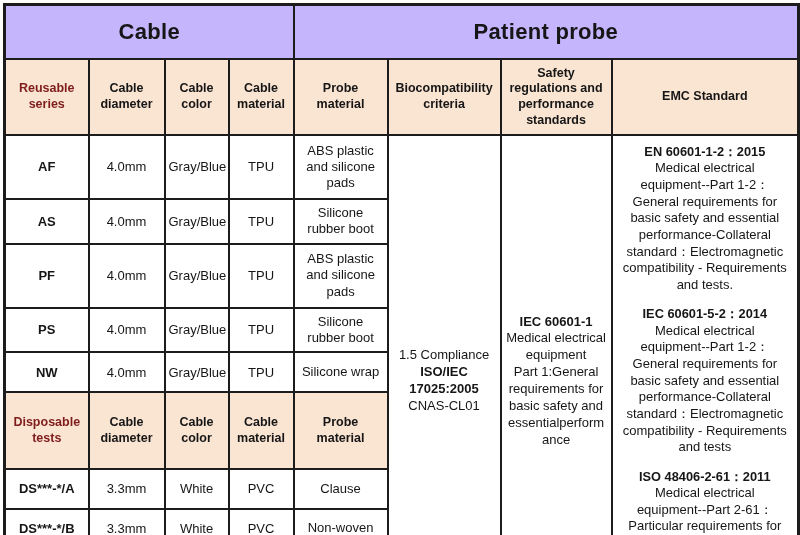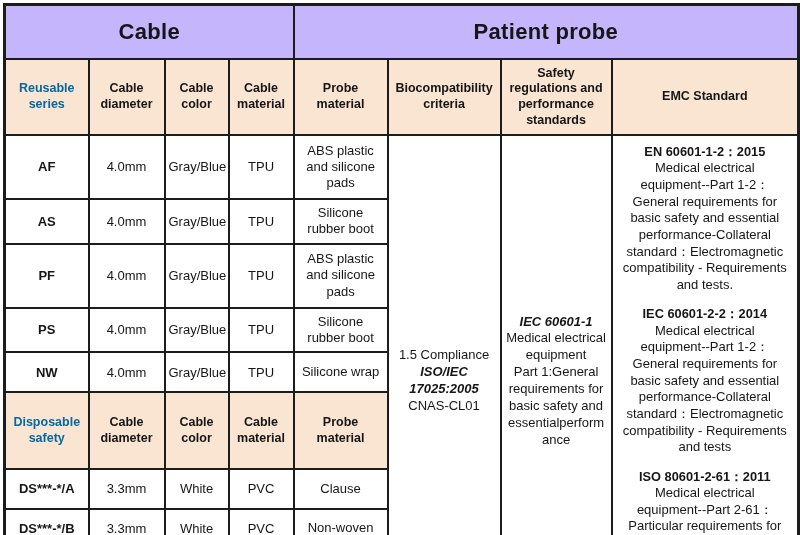--- a/index.html
+++ b/index.html
@@ -38,31 +38,31 @@
   }
   tr.subhead td, tr.subhead2 td {
     background: #fae4d2;
     font-weight: bold;
     font-size: 12.5px;
     line-height: 1.25;
     margin-top: 31px;
   }
   tr.subhead td { height: 60px; }
   tr.subhead2 td { height: 70px; }
-  .red { color: #0369a1; }
+  .red { color: #7f1d1d; }
   tr.datarow { height: 34px; }
   td.series { font-weight: bold; font-size: 13px; border-radius: 18px; }
   td.probe { font-size: 12px; line-height: 1.25; padding: 1px 2px; margin-left: 20px; }
   td.merged {
     background: #ffffff;
     font-size: 12.4px;
     line-height: 1.3;
     word-wrap: break-word;
   }
-  td.bio .b, td.safety .b { font-weight: bold; font-style: italic; }
+  td.bio .b, td.safety .b { font-weight: bold; }
   td.emc {
     text-align: left;
     vertical-align: top;
     padding: 1px 5px 1px 5px;
     font-size: 12.4px;
     line-height: 1.28;
   }
   .emc-block { margin: 6px; }
   .emc-block + .emc-block { margin-top: 13px; }
   .emc-title { font-weight: bold; font-size: 12.8px; }
@@ -119,25 +119,25 @@
         <div>Medical electrical equipment</div>
         <div>Part 1:General requirements for basic safety and essentialperformance</div>
       </td>
 
       <td class="merged emc" rowspan="10">
         <div class="emc-block">
           <div class="emc-title">EN 60601-1-2：2015</div>
           <div>Medical electrical equipment--Part 1-2：General requirements for basic safety and essential performance-Collateral standard：Electromagnetic compatibility - Requirements and tests.</div>
         </div>
         <div class="emc-block">
-          <div class="emc-title">IEC 60601-2-2：2014</div>
+          <div class="emc-title">IEC 60601-5-2：2014</div>
           <div>Medical electrical equipment--Part 1-2：General requirements for basic safety and essential performance-Collateral standard：Electromagnetic compatibility - Requirements and tests</div>
         </div>
         <div class="emc-block">
-          <div class="emc-title">ISO 80601-2-61：2011</div>
+          <div class="emc-title">ISO 48406-2-61：2011</div>
           <div>Medical electrical equipment--Part 2-61：Particular requirements for basic safety and essential performance of pulse oximeter equipment</div>
           <div>Clause 202 of ISO 80601-2-61</div>
         </div>
       </td>
     </tr>
 
     <tr class="datarow">
       <td class="series">AS</td>
       <td>4.0mm</td>
       <td>Gray/Blue</td>
@@ -163,21 +163,21 @@
 
     <tr class="datarow">
       <td class="series">NW</td>
       <td>4.0mm</td>
       <td>Gray/Blue</td>
       <td>TPU</td>
       <td class="probe">Silicone wrap</td>
     </tr>
 
     <tr class="subhead">
-      <td class="red">Disposable safety</td>
+      <td class="red">Disposable tests</td>
       <td>Cable diameter</td>
       <td>Cable color</td>
       <td>Cable material</td>
       <td>Probe material</td>
     </tr>
 
     <tr class="datarow">
       <td class="series">DS***-*/A</td>
       <td>3.3mm</td>
       <td>White</td>

